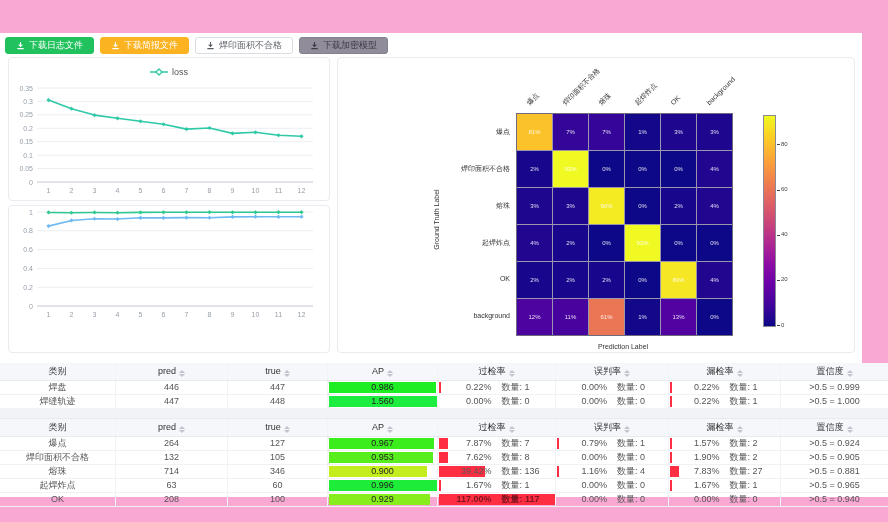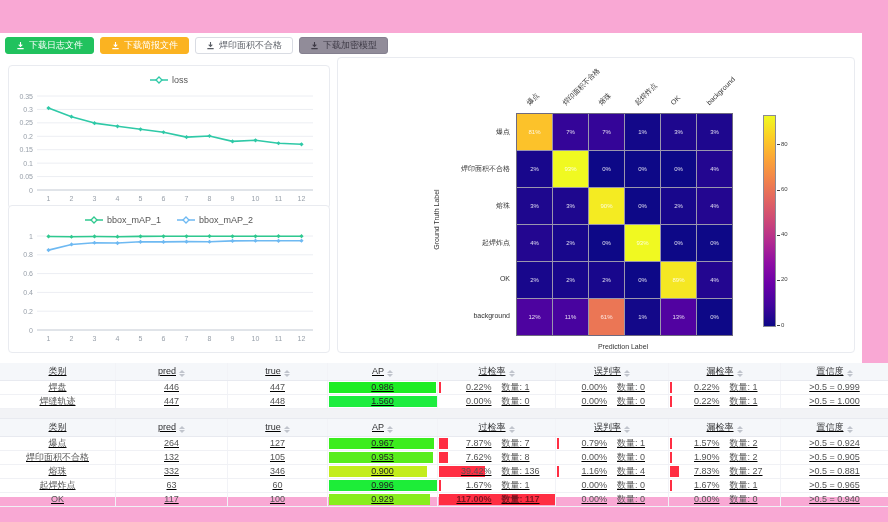--- a/index.html
+++ b/index.html
@@ -8,21 +8,21 @@
   .panel{position:absolute;background:#ffffff;}
   #charts-panel{left:0;top:33px;width:862px;height:330px;}
   #tables-panel{left:0;top:363px;width:888px;height:134px;}
   
   .toolbar{position:absolute;left:5px;top:4px;display:flex;gap:6px;}
   .btn{display:inline-flex;align-items:center;gap:4px;height:17px;padding:0 10px;border-radius:3px;
        border:1px solid transparent;font-size:9px;cursor:pointer;font-family:inherit;line-height:1;}
   .dl-icon{display:inline-flex;}
   
   .card{position:absolute;background:#fff;border:1px solid #e9ebf0;border-radius:4px;box-sizing:border-box;}
-  #card-loss{left:8px;top:24px;width:322px;height:144px;margin-top:8px;}
+  #card-loss{left:8px;top:24px;width:322px;height:144px;}
   #card-map{left:8px;top:172px;width:322px;height:148px;}
   #card-matrix{left:337px;top:24px;width:518px;height:296px;}
   .legend-row{display:flex;justify-content:center;align-items:center;gap:16px;height:20px;margin-top:4px;}
   .legend-item{display:inline-flex;align-items:center;gap:4px;font-size:9px;color:#555;cursor:pointer;}
   
   .cm-title{position:absolute;left:130px;top:10px;width:310px;text-align:center;font-size:10.5px;font-weight:bold;color:#111;}
   .cm-grid{position:absolute;left:178px;top:55px;display:grid;grid-template-columns:repeat(6,35px);
            grid-template-rows:repeat(6,36px);gap:1px;background:#9a96ad;border:1px solid #6e6a80;}
   .cm-cell{position:relative;display:flex;align-items:center;justify-content:center;}
   .cm-cell span{font-size:6px;color:rgba(255,255,255,.85);}
@@ -30,21 +30,21 @@
   .cm-collabel{position:absolute;font-size:7px;color:#333;white-space:nowrap;transform:rotate(-45deg);
                transform-origin:left bottom;height:9px;line-height:9px;}
   .cm-ylabel{position:absolute;left:68px;top:158px;transform:rotate(-90deg);font-size:7px;color:#333;white-space:nowrap;}
   .cm-xlabel{position:absolute;left:130px;top:285px;width:310px;text-align:center;font-size:7px;color:#333;}
   .cm-colorbar{position:absolute;left:425px;top:57px;width:13px;height:212px;border:1px solid #8a8a96;box-sizing:border-box;}
   .cm-cbtick{position:absolute;font-size:6px;color:#444;left:443px;}
   .cm-cbmark{position:absolute;width:3px;height:1px;background:#444;left:439px;}
   
   .dtable{width:888px;}
   .trow{display:grid;grid-template-columns:115px 112px 100px 110px 118px 113px 112px minmax(0,1fr);
-        border-bottom:1px solid #f0f1f5;text-decoration:underline;}
+        border-bottom:1px solid #f0f1f5;}
   .thead{background:#f5f7fa;border-bottom:1px solid #e8eaf0;}
   .thead .cell{height:17px;line-height:17px;color:#303133;}
   .cell{position:relative;height:13px;line-height:13px;font-size:9px;color:#555;text-align:center;
         border-left:1px solid #f2f3f7;overflow:hidden;white-space:nowrap;}
   .trow .cell:first-child{border-left:none;}
   .sort{display:inline-flex;flex-direction:column;gap:1px;margin-left:3px;vertical-align:1px;}
   .sort i{width:0;height:0;border-left:3px solid transparent;border-right:3px solid transparent;display:block;}
   .sort .up{border-bottom:3px solid #c0c4cc;}
   .sort .dn{border-top:3px solid #c0c4cc;}
   .ap .abar{position:absolute;left:1px;top:1px;bottom:1px;}
@@ -150,36 +150,20 @@
             <path d="M200.5 43.91714285714284 L202.6 46.017142857142844 L200.5 48.117142857142845 L198.4 46.017142857142844 Z" fill="#2fc9a7"></path>
             <path d="M223.5 49.28857142857143 L225.6 51.38857142857143 L223.5 53.48857142857143 L221.4 51.38857142857143 Z" fill="#2fc9a7"></path>
             <path d="M246.5 48.214285714285715 L248.6 50.31428571428572 L246.5 52.41428571428572 L244.4 50.31428571428572 Z" fill="#2fc9a7"></path>
             <path d="M269.5 51.16857142857143 L271.6 53.268571428571434 L269.5 55.368571428571435 L267.4 53.268571428571434 Z" fill="#2fc9a7"></path>
             <path d="M292.5 52.24285714285714 L294.6 54.34285714285714 L292.5 56.44285714285714 L290.4 54.34285714285714 Z" fill="#2fc9a7"></path>
           </svg>
         </div>
     </div>
 
     <div class="card" id="card-map">
-      <div class="legend-row" id="legend-1">
-          <span class="legend-item">
-            <svg width="18" height="8">
-              <line x1="0" y1="4" x2="18" y2="4" stroke="#2fc98f" stroke-width="1.5"></line>
-              <path d="M9 1 L12 4 L9 7 L6 4 Z" fill="#fff" stroke="#2fc98f" stroke-width="1.3"></path>
-            </svg>
-            <span>bbox_mAP_1</span>
-          </span>
-          <span class="legend-item">
-            <svg width="18" height="8">
-              <line x1="0" y1="4" x2="18" y2="4" stroke="#6eb9f2" stroke-width="1.5"></line>
-              <path d="M9 1 L12 4 L9 7 L6 4 Z" fill="#fff" stroke="#6eb9f2" stroke-width="1.3"></path>
-            </svg>
-            <span>bbox_mAP_2</span>
-          </span>
-        </div>
       <div id="plot-1">
           <svg width="312" height="116">
             <line x1="28" y1="100" x2="304" y2="100" stroke="#eceef3" stroke-width="1"></line>
             <text x="24" y="102.5" text-anchor="end" font-size="7" fill="#98a0aa">0</text>
             <line x1="28" y1="81.2" x2="304" y2="81.2" stroke="#eceef3" stroke-width="1"></line>
             <text x="24" y="83.7" text-anchor="end" font-size="7" fill="#98a0aa">0.2</text>
             <line x1="28" y1="62.4" x2="304" y2="62.4" stroke="#eceef3" stroke-width="1"></line>
             <text x="24" y="64.9" text-anchor="end" font-size="7" fill="#98a0aa">0.4</text>
             <line x1="28" y1="43.6" x2="304" y2="43.6" stroke="#eceef3" stroke-width="1"></line>
             <text x="24" y="46.1" text-anchor="end" font-size="7" fill="#98a0aa">0.6</text>
@@ -525,21 +509,21 @@
           </div>
           <div class="cell rate">
             <div class="rbar" style="width: max(2px, 1.9%);"></div>
             <span class="rpct">1.90%</span>
             <span class="rcnt">数量: 2</span>
           </div>
           <div class="cell">&gt;0.5 = 0.905</div>
         </div>
         <div class="trow">
           <div class="cell">熔珠</div>
-          <div class="cell">332</div>
+          <div class="cell">714</div>
           <div class="cell">346</div>
           <div class="cell ap"><div class="abar" style="width: 90%; background: rgb(195, 237, 29);"></div><span class="aval">0.900</span></div>
           <div class="cell rate">
             <div class="rbar" style="width: max(2px, 39.42%);"></div>
             <span class="rpct">39.42%</span>
             <span class="rcnt">数量: 136</span>
           </div>
           <div class="cell rate">
             <div class="rbar" style="width: max(2px, 1.16%);"></div>
             <span class="rpct">1.16%</span>
@@ -569,21 +553,21 @@
           </div>
           <div class="cell rate">
             <div class="rbar" style="width: max(2px, 1.67%);"></div>
             <span class="rpct">1.67%</span>
             <span class="rcnt">数量: 1</span>
           </div>
           <div class="cell">&gt;0.5 = 0.965</div>
         </div>
         <div class="trow">
           <div class="cell">OK</div>
-          <div class="cell">117</div>
+          <div class="cell">208</div>
           <div class="cell">100</div>
           <div class="cell ap"><div class="abar" style="width: 92.9%; background: rgb(136, 237, 29);"></div><span class="aval">0.929</span></div>
           <div class="cell rate full">
             <div class="rbar" style="width: max(2px, 100%);"></div>
             <span class="rpct">117.00%</span>
             <span class="rcnt">数量: 117</span>
           </div>
           <div class="cell rate">
             <div class="rbar" style="width: 0px;"></div>
             <span class="rpct">0.00%</span>

